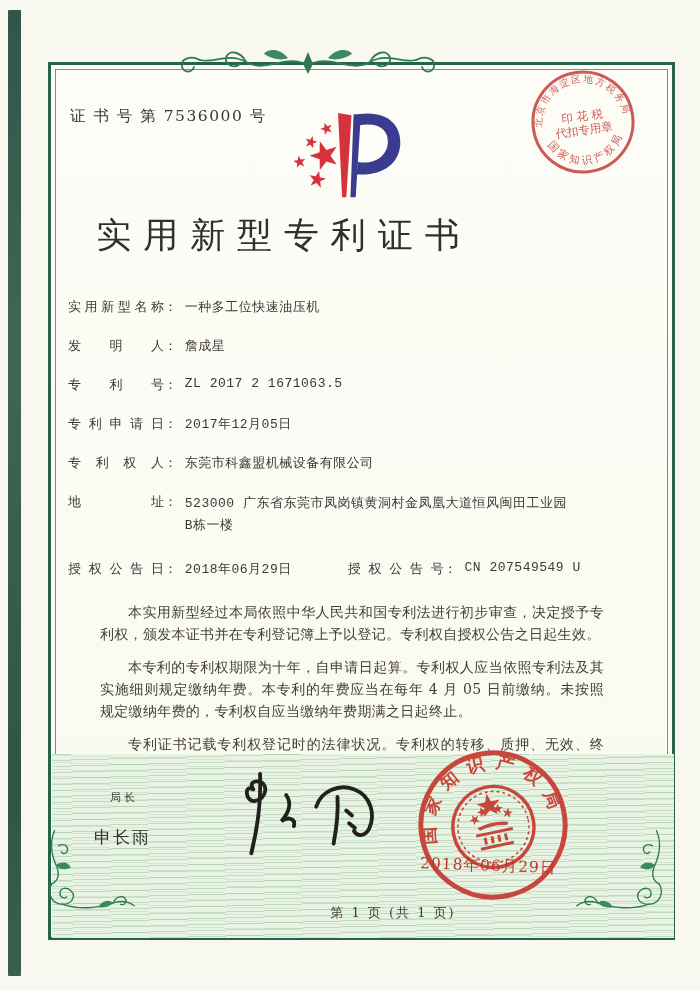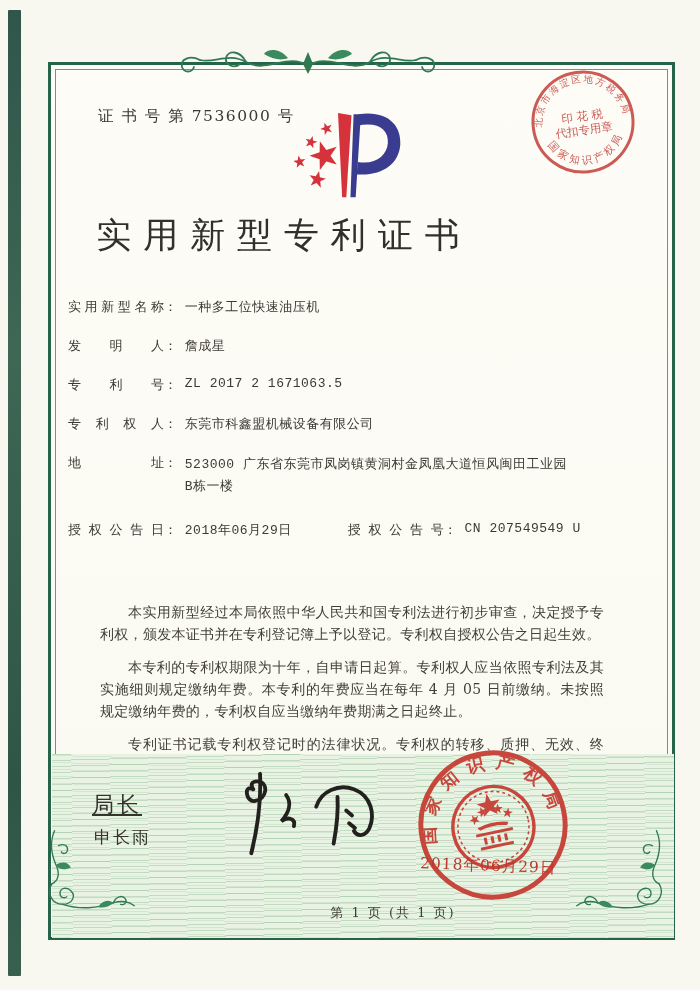--- a/index.html
+++ b/index.html
@@ -20,21 +20,21 @@
     position:absolute;left:48px;top:62px;width:627px;height:878px;
     border:3px solid #266449;
     background:linear-gradient(#fdfcf6,#faf9f1);
     box-sizing:border-box;
   }
   .frame::after{
     content:"";position:absolute;inset:4px;border:1px solid #679b7e;pointer-events:none;
   }
   .cert-no{
     position:absolute;left:70px;top:106px;
-    font-size:15.5px;color:#3a3933;letter-spacing:1.5px;margin-left:28px;
+    font-size:15.5px;color:#3a3933;letter-spacing:1.5px;
   }
   .logo{position:absolute;left:294px;top:110px;}
   .tax-stamp{position:absolute;left:528px;top:67px;transform:rotate(-8deg);opacity:.88;}
   .title{
     position:absolute;left:0;top:212px;width:556px;text-align:center;
     font-size:35px;color:#31312b;letter-spacing:.34em;text-indent:.34em;
     font-weight:500;
   }
   .fields{position:absolute;left:68px;top:298px;width:546px;color:#3c3a33;}
   .field-row{font-size:13px;margin-bottom:21px;white-space:nowrap;font-family:Liberation Mono, monospace;}
@@ -57,21 +57,21 @@
   }
   .body-text p{margin:12px;text-indent:2em;}
   
   .band{
     position:absolute;left:52px;top:754px;width:622px;height:184px;
     background-color:#e9f3e4;
     background-image:
       repeating-linear-gradient(178.5deg, rgba(116,172,124,.34) 0 1px, rgba(0,0,0,0) 1px 6px),
       repeating-linear-gradient(1.5deg, rgba(116,172,124,.18) 0 1px, rgba(0,0,0,0) 1px 7px);
   }
-  .signoff-title{position:absolute;left:40px;top:36px;font-size:22px;color:#34332c;letter-spacing:3px;text-decoration:underline;}
+  .signoff-title{position:absolute;left:58px;top:36px;font-size:11px;color:#34332c;letter-spacing:3px;}
   .signoff-name{position:absolute;left:42px;top:72px;font-size:17px;color:#34332c;letter-spacing:2px;}
   .signature{position:absolute;left:162px;top:14px;}
   .seal{position:absolute;left:362px;top:-8px;transform:rotate(-12deg);opacity:.93;}
   .seal-date{
     position:absolute;left:368px;top:102px;width:160px;
     font-size:15.5px;color:#bc372c;letter-spacing:1px;
     transform:rotate(2deg);font-weight:500;
   }
   .page-footer{
     position:absolute;left:0;top:150px;width:100%;text-align:center;
@@ -151,20 +151,24 @@
       <span class="field-label">实用新型名称</span><span class="field-colon">：</span>
       <span class="field-value">一种多工位快速油压机</span>
     </div>
     <div class="field-row">
       <span class="field-label">发明人</span><span class="field-colon">：</span>
       <span class="field-value">詹成星</span>
     </div>
     <div class="field-row">
       <span class="field-label">专利号</span><span class="field-colon">：</span>
       <span class="field-value">ZL 2017 2 1671063.5</span>
+    </div>
+    <div class="field-row">
+      <span class="field-label">专利申请日</span><span class="field-colon">：</span>
+      <span class="field-value">2017年12月05日</span>
     </div>
     <div class="field-row">
       <span class="field-label">专利权人</span><span class="field-colon">：</span>
       <span class="field-value">东莞市科鑫盟机械设备有限公司</span>
     </div>
     <div class="field-row" style="margin-bottom:22px;">
       <span class="field-label">地址</span><span class="field-colon">：</span>
       <span class="field-value wrap">523000 广东省东莞市凤岗镇黄洞村金凤凰大道恒风闽田工业园B栋一楼</span>
     </div>
     <div class="field-row grant-row">

